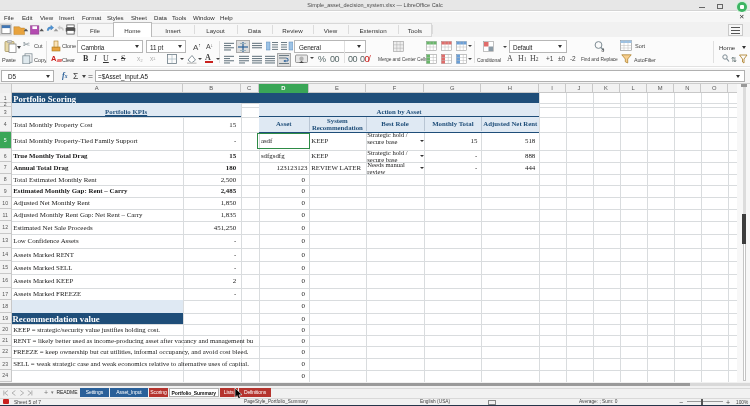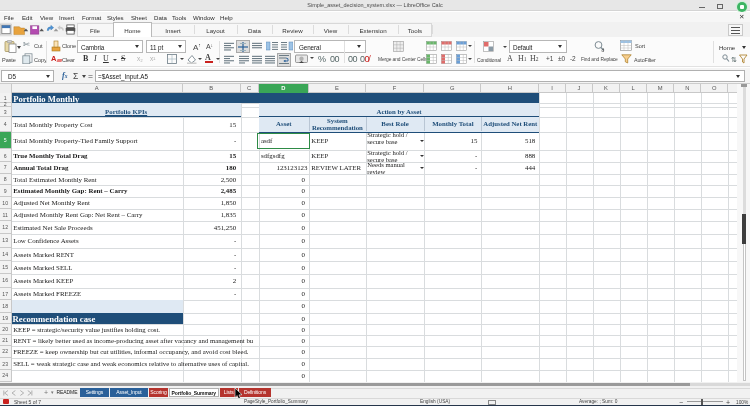--- a/index.html
+++ b/index.html
@@ -366,38 +366,38 @@
 <div class="ab" style="left:11.5px;top:287.7px;width:725.5px;height:0.7px;background:#d9dcde"></div>
 <div class="ab" style="left:11.5px;top:300.2px;width:725.5px;height:0.7px;background:#d9dcde"></div>
 <div class="ab" style="left:11.5px;top:312.6px;width:725.5px;height:0.7px;background:#d9dcde"></div>
 <div class="ab" style="left:11.5px;top:323.9px;width:725.5px;height:0.7px;background:#d9dcde"></div>
 <div class="ab" style="left:11.5px;top:335.2px;width:725.5px;height:0.7px;background:#d9dcde"></div>
 <div class="ab" style="left:11.5px;top:346.4px;width:725.5px;height:0.7px;background:#d9dcde"></div>
 <div class="ab" style="left:11.5px;top:357.7px;width:725.5px;height:0.7px;background:#d9dcde"></div>
 <div class="ab" style="left:11.5px;top:370.0px;width:725.5px;height:0.7px;background:#d9dcde"></div>
 <div class="ab" style="left:11.5px;top:381.8px;width:725.5px;height:0.7px;background:#d9dcde"></div>
 <div class="ab" style="left:11.6px;top:92.8px;width:527.6999999999999px;height:10.4px;background:#1f4e79"></div>
-<div class="ab ser" style="left:13.2px;top:93.6px;font-size:8.6px;font-weight:bold;color:#fff">Portfolio Monthly</div>
+<div class="ab ser" style="left:13.2px;top:93.6px;font-size:8.6px;font-weight:bold;color:#fff">Portfolio Scoring</div>
 <div class="ab" style="left:11.6px;top:103.2px;width:229.1px;height:13.4px;background:#dfe9f3;border-bottom:1.4px solid #1f4e79"></div>
 <div class="ab ser ct" style="left:11.6px;top:106.6px;width:229.1px;height:8.6px;font-size:6.8px;line-height:9px;font-weight:bold;color:#1f4e79"><span style="text-decoration:underline">Portfolio <span style="border-bottom:1px solid #d04a45">KPIs</span></span></div>
 <div class="ab" style="left:258.7px;top:103.2px;width:280.59999999999997px;height:13.4px;background:#dfe9f3;border-bottom:1.4px solid #1f4e79"></div>
 <div class="ab ser ct" style="left:258.7px;top:106.6px;width:280.59999999999997px;height:8.6px;font-size:6.8px;line-height:9.4px;font-weight:bold;color:#1f4e79">Action by Asset</div>
 <div class="ab" style="left:258.7px;top:116.6px;width:280.59999999999997px;height:16px;background:#dfe9f3;border-bottom:1.4px solid #1f4e79"></div>
 <div class="ab" style="left:309px;top:116.6px;width:0.7px;height:14.6px;background:#b9c6d4"></div>
 <div class="ab" style="left:365.8px;top:116.6px;width:0.7px;height:14.6px;background:#b9c6d4"></div>
 <div class="ab" style="left:424.3px;top:116.6px;width:0.7px;height:14.6px;background:#b9c6d4"></div>
 <div class="ab" style="left:481.4px;top:116.6px;width:0.7px;height:14.6px;background:#b9c6d4"></div>
 <div class="ab ser ct" style="left:258.7px;top:116.6px;width:50.30000000000001px;height:14.6px;font-size:6.8px;line-height:14.6px;font-weight:bold;color:#1f4e79">Asset</div>
 <div class="ab ser ct" style="left:309.0px;top:117.2px;width:56.80000000000001px;height:14.6px;font-size:6.8px;line-height:7.2px;font-weight:bold;color:#1f4e79">System<br>Recommendation</div>
 <div class="ab ser ct" style="left:365.8px;top:116.6px;width:58.5px;height:14.6px;font-size:6.8px;line-height:14.6px;font-weight:bold;color:#1f4e79">Best Role</div>
 <div class="ab ser ct" style="left:424.3px;top:116.6px;width:57.099999999999966px;height:14.6px;font-size:6.8px;line-height:14.6px;font-weight:bold;color:#1f4e79">Monthly Total</div>
 <div class="ab ser ct" style="left:481.4px;top:116.6px;width:57.89999999999998px;height:14.6px;font-size:6.8px;line-height:14.6px;font-weight:bold;color:#1f4e79">Adjusted Net Rent</div>
 <div class="ab" style="left:11.6px;top:300.2px;width:171.1px;height:12.400000000000034px;background:#dfe9f3"></div>
 <div class="ab" style="left:11.6px;top:312.6px;width:171.1px;height:11.299999999999955px;background:#1f4e79"></div>
-<div class="ab ser" style="left:12.5px;top:313.8px;font-size:8.7px;font-weight:bold;color:#fff">Recommendation case</div>
+<div class="ab ser" style="left:12.5px;top:313.8px;font-size:8.7px;font-weight:bold;color:#fff">Recommendation value</div>
 <div class="ab ser" style="left:11.6px;top:116.8px;width:171.1px;height:15.600000000000009px;font-size:6.9px;line-height:15.600000000000009px;color:#1a1a1a;text-align:left;padding-left:1.6px;white-space:nowrap;overflow:hidden;">Total Monthly Property Cost</div>
 <div class="ab ser" style="left:182.7px;top:116.8px;width:58.0px;height:15.600000000000009px;font-size:6.9px;line-height:15.600000000000009px;color:#1a1a1a;text-align:right;padding-right:4.5px;white-space:nowrap;overflow:hidden;">15</div>
 <div class="ab ser" style="left:11.6px;top:132.4px;width:171.1px;height:17.099999999999994px;font-size:6.9px;line-height:17.099999999999994px;color:#1a1a1a;text-align:left;padding-left:1.6px;white-space:nowrap;overflow:hidden;">Total Monthly Property-Tied Family Support</div>
 <div class="ab ser" style="left:182.7px;top:132.4px;width:58.0px;height:17.099999999999994px;font-size:6.9px;line-height:17.099999999999994px;color:#1a1a1a;text-align:right;padding-right:4.5px;white-space:nowrap;overflow:hidden;">-</div>
 <div class="ab ser" style="left:11.6px;top:149.5px;width:171.1px;height:12.5px;font-size:6.9px;line-height:12.5px;font-weight:bold;color:#1a1a1a;text-align:left;padding-left:1.6px;white-space:nowrap;overflow:hidden;">True Monthly Total Drag</div>
 <div class="ab ser" style="left:182.7px;top:149.5px;width:58.0px;height:12.5px;font-size:6.9px;line-height:12.5px;font-weight:bold;color:#1a1a1a;text-align:right;padding-right:4.5px;white-space:nowrap;overflow:hidden;">15</div>
 <div class="ab ser" style="left:11.6px;top:162.0px;width:171.1px;height:11.800000000000011px;font-size:6.9px;line-height:11.800000000000011px;font-weight:bold;color:#1a1a1a;text-align:left;padding-left:1.6px;white-space:nowrap;overflow:hidden;">Annual Total Drag</div>
 <div class="ab ser" style="left:182.7px;top:162.0px;width:58.0px;height:11.800000000000011px;font-size:6.9px;line-height:11.800000000000011px;font-weight:bold;color:#1a1a1a;text-align:right;padding-right:4.5px;white-space:nowrap;overflow:hidden;">180</div>
 <div class="ab ser" style="left:11.6px;top:173.8px;width:171.1px;height:11.0px;font-size:6.9px;line-height:11.0px;color:#1a1a1a;text-align:left;padding-left:1.6px;white-space:nowrap;overflow:hidden;">Total Estimated Monthly Rent</div>
 <div class="ab ser" style="left:182.7px;top:173.8px;width:58.0px;height:11.0px;font-size:6.9px;line-height:11.0px;color:#1a1a1a;text-align:right;padding-right:4.5px;white-space:nowrap;overflow:hidden;">2,500</div>

